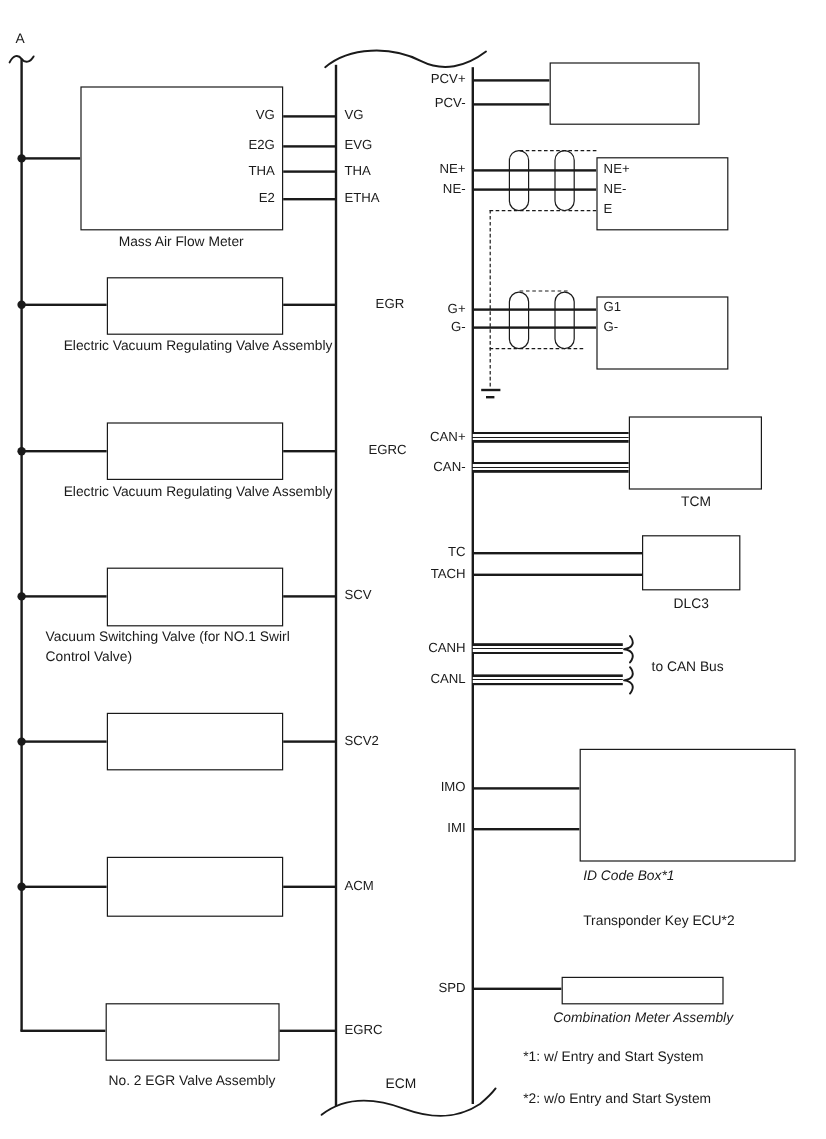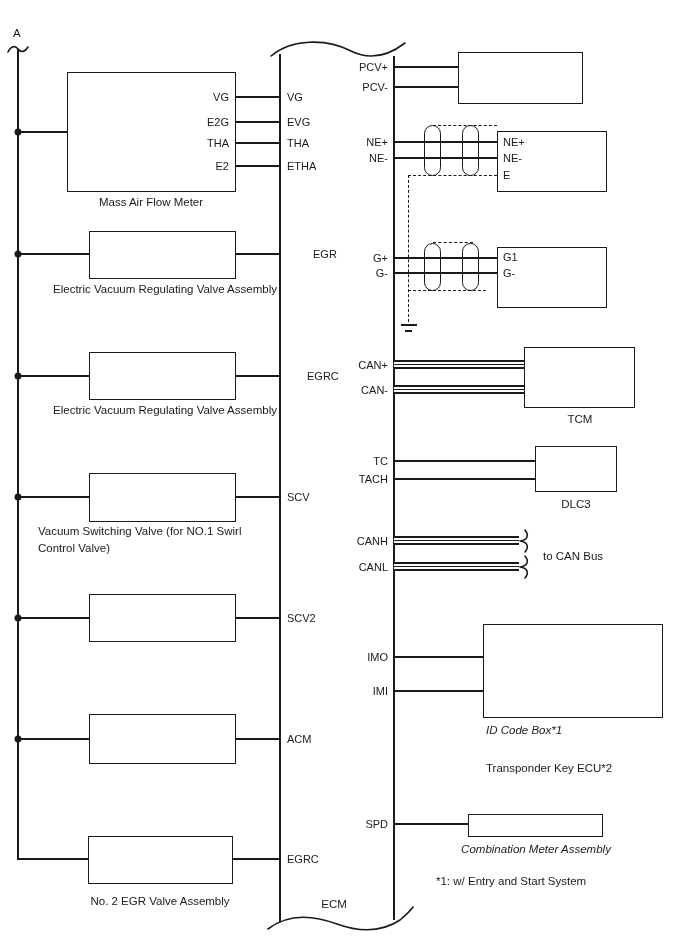--- a/index.html
+++ b/index.html
@@ -172,14 +172,15 @@
   <div class="wh" style="left:394px;top:690px;width:89px;"></div>
   <div class="box" style="left:483px;top:624px;width:180px;height:94px;"></div>
   <div class="cap" style="left:486px;top:722px;font-style:italic;">ID Code Box*1</div>
   <div class="cap" style="left:486px;top:760px;">Transponder Key ECU*2</div>
 
   <div class="wh" style="left:394px;top:823px;width:74px;"></div>
   <div class="box" style="left:468px;top:814px;width:135px;height:23px;"></div>
   <div class="cap c" style="left:536px;top:841px;font-style:italic;">Combination Meter Assembly</div>
 
   <div class="cap" style="left:436px;top:873px;">*1: w/ Entry and Start System</div>
+  <div class="cap" style="left:436px;top:908px;">*2: w/o Entry and Start System</div>
 
 </div>
 
 </body></html>

